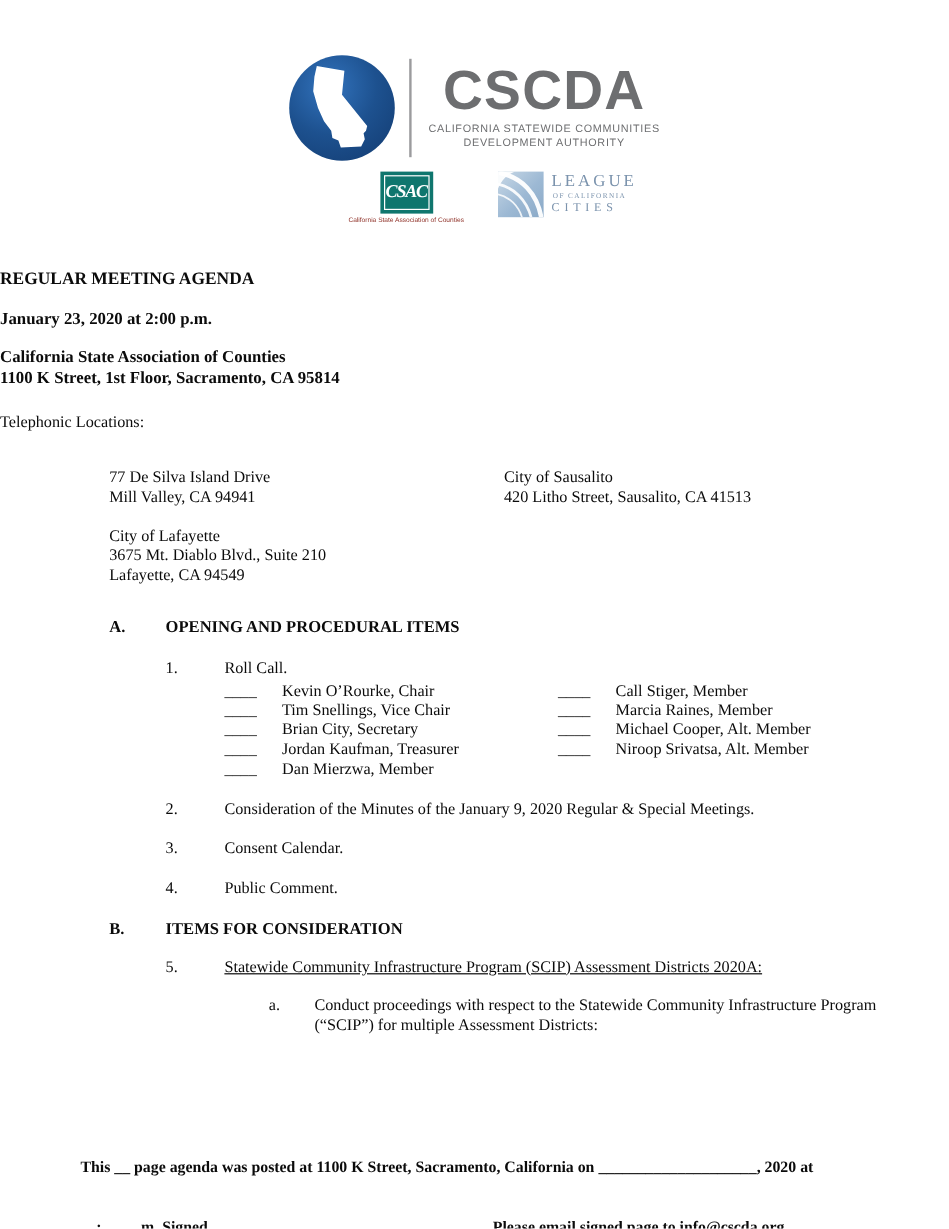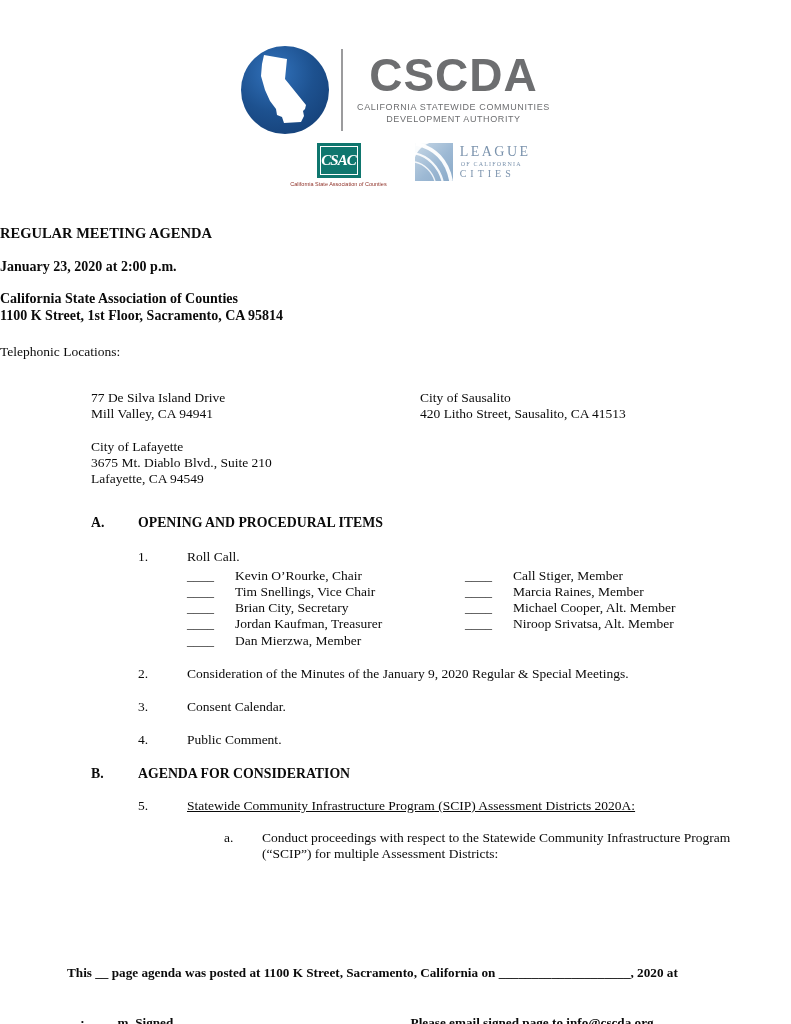--- a/index.html
+++ b/index.html
@@ -196,21 +196,21 @@
   <div class="item-row">
     <span class="item-num">3.</span>
     <span class="item-text">Consent Calendar.</span>
   </div>
   <div class="item-row">
     <span class="item-num">4.</span>
     <span class="item-text">Public Comment.</span>
   </div>
 
   <div class="section-head" style="margin-top:17px;">
-    <span class="section-letter">B.</span><span>AGENDA FOR CONSIDERATION</span>
+    <span class="section-letter">B.</span><span>ITEMS FOR CONSIDERATION</span>
   </div>
 
   <div class="item-row" style="margin-top:16px;">
     <span class="item-num">5.</span>
     <span class="item-text underlined">Statewide Community Infrastructure Program (SCIP) Assessment Districts 2020A:</span>
   </div>
   <div class="sub-row">
     <span class="sub-letter">a.</span>
     <span class="sub-text">Conduct proceedings with respect to the Statewide Community Infrastructure Program (“SCIP”) for multiple Assessment Districts:</span>
   </div>

